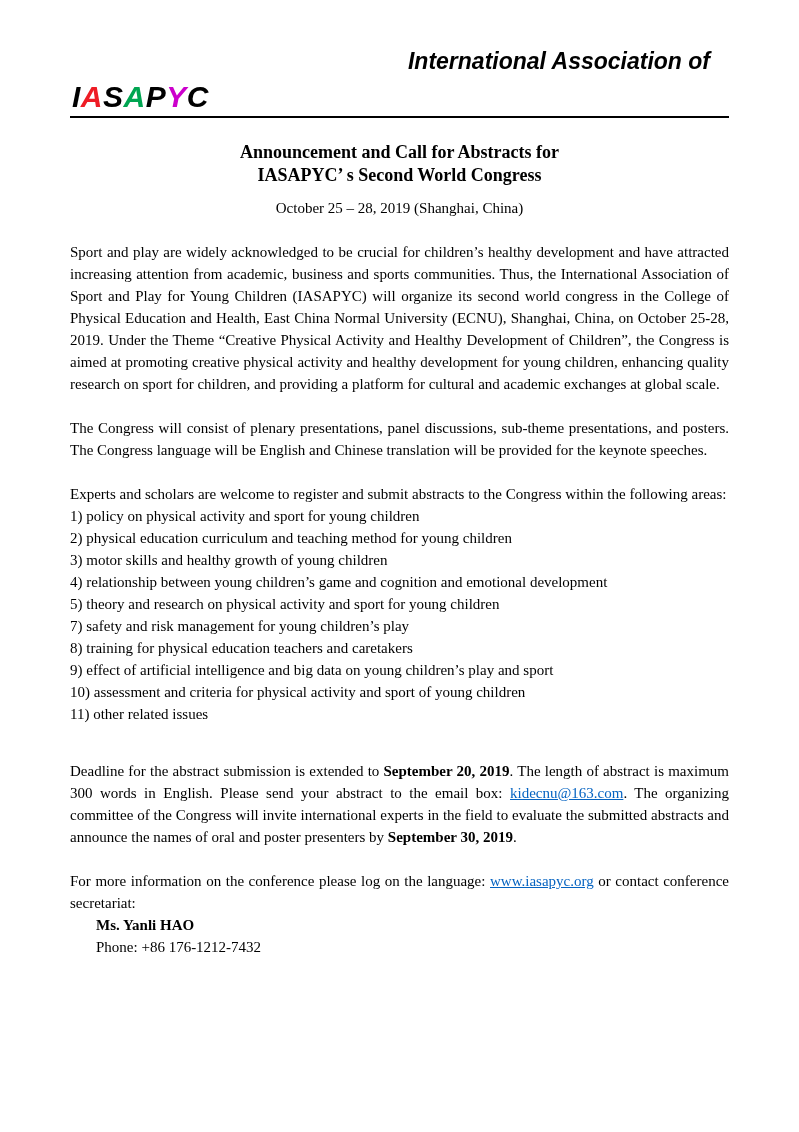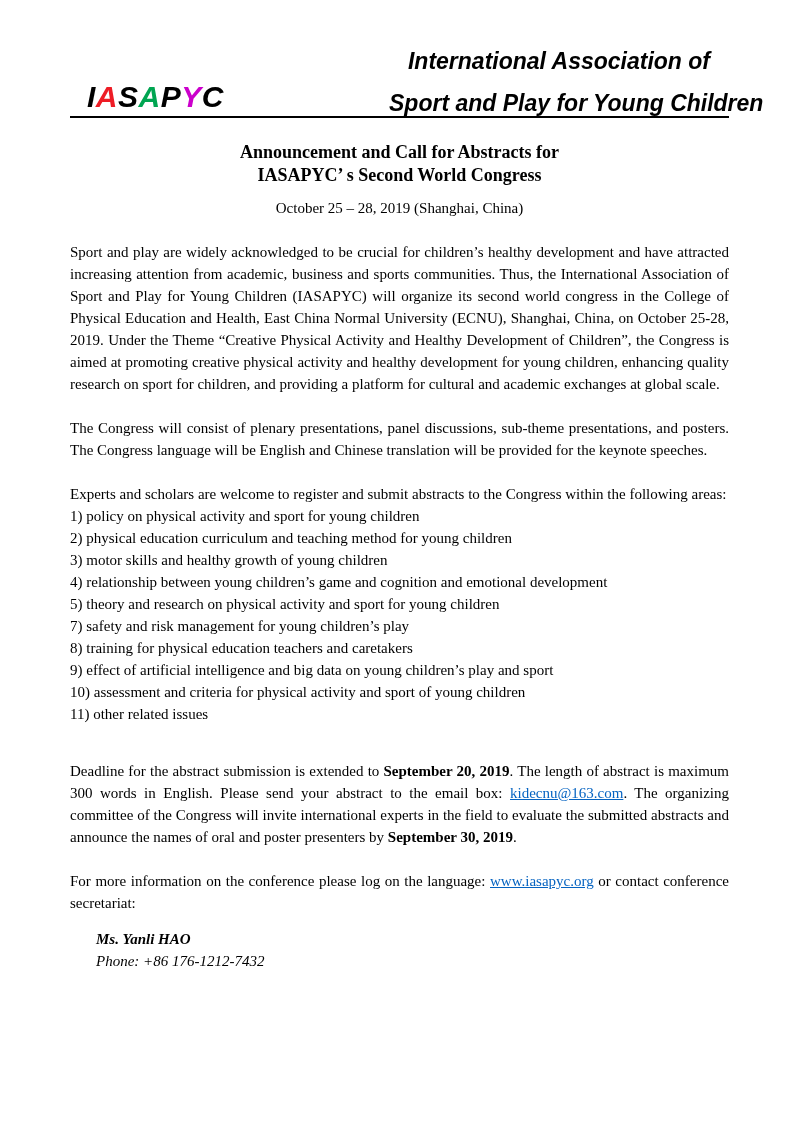--- a/index.html
+++ b/index.html
@@ -15,21 +15,21 @@
     overflow: hidden;
   }
   
   .header {
     position: relative;
     height: 118px;
     border-bottom: 2px solid #000000;
   }
   .logo {
     position: absolute;
-    left: 17px;
+    left: 2px;
     bottom: 2px;
     font-family: "Liberation Sans", sans-serif;
     font-weight: bold;
     font-style: italic;
     font-size: 30px;
     letter-spacing: 0.5px;
     white-space: nowrap;
   }
   .org-name {
     position: absolute;
@@ -75,21 +75,21 @@
     list-style: none;
     text-align: left;
   }
   .topics-list li { line-height: 22px; }
   .after-list { margin-top: 35px; }
   .link {
     text-decoration: underline;
     cursor: pointer;
   }
   b { font-weight: bold; }
-  .contact-block { margin-top: 14px; font-style: italic; }
+  .contact-block { margin-top: 0; }
   .contact-name {
     padding-left: 26px;
     font-weight: bold;
     line-height: 22px;
   }
   .contact-phone {
     padding-left: 26px;
     line-height: 22px;
   }
 </style>
@@ -97,21 +97,20 @@
 <body>
 
 <div class="page">
 
   <div class="header">
     <div class="logo">
       <span style="color: rgb(0, 0, 0);">I</span><span style="color: rgb(238, 28, 37);">A</span><span style="color: rgb(0, 0, 0);">S</span><span style="color: rgb(0, 165, 81);">A</span><span style="color: rgb(0, 0, 0);">P</span><span style="color: rgb(204, 0, 204);">Y</span><span style="color: rgb(0, 0, 0);">C</span>
     </div>
     <div class="org-name">
       <div>International Association of</div>
-      <div>Sport and Play for Young Children</div>
     </div>
   </div>
 
   <div class="title-block">
     <div class="title-line">Announcement and Call for Abstracts for</div>
     <div class="title-line">IASAPYC’ s Second World Congress</div>
     <div class="date-line">October 25 – 28, 2019 (Shanghai, China)</div>
   </div>
 
   <div class="body-text">

